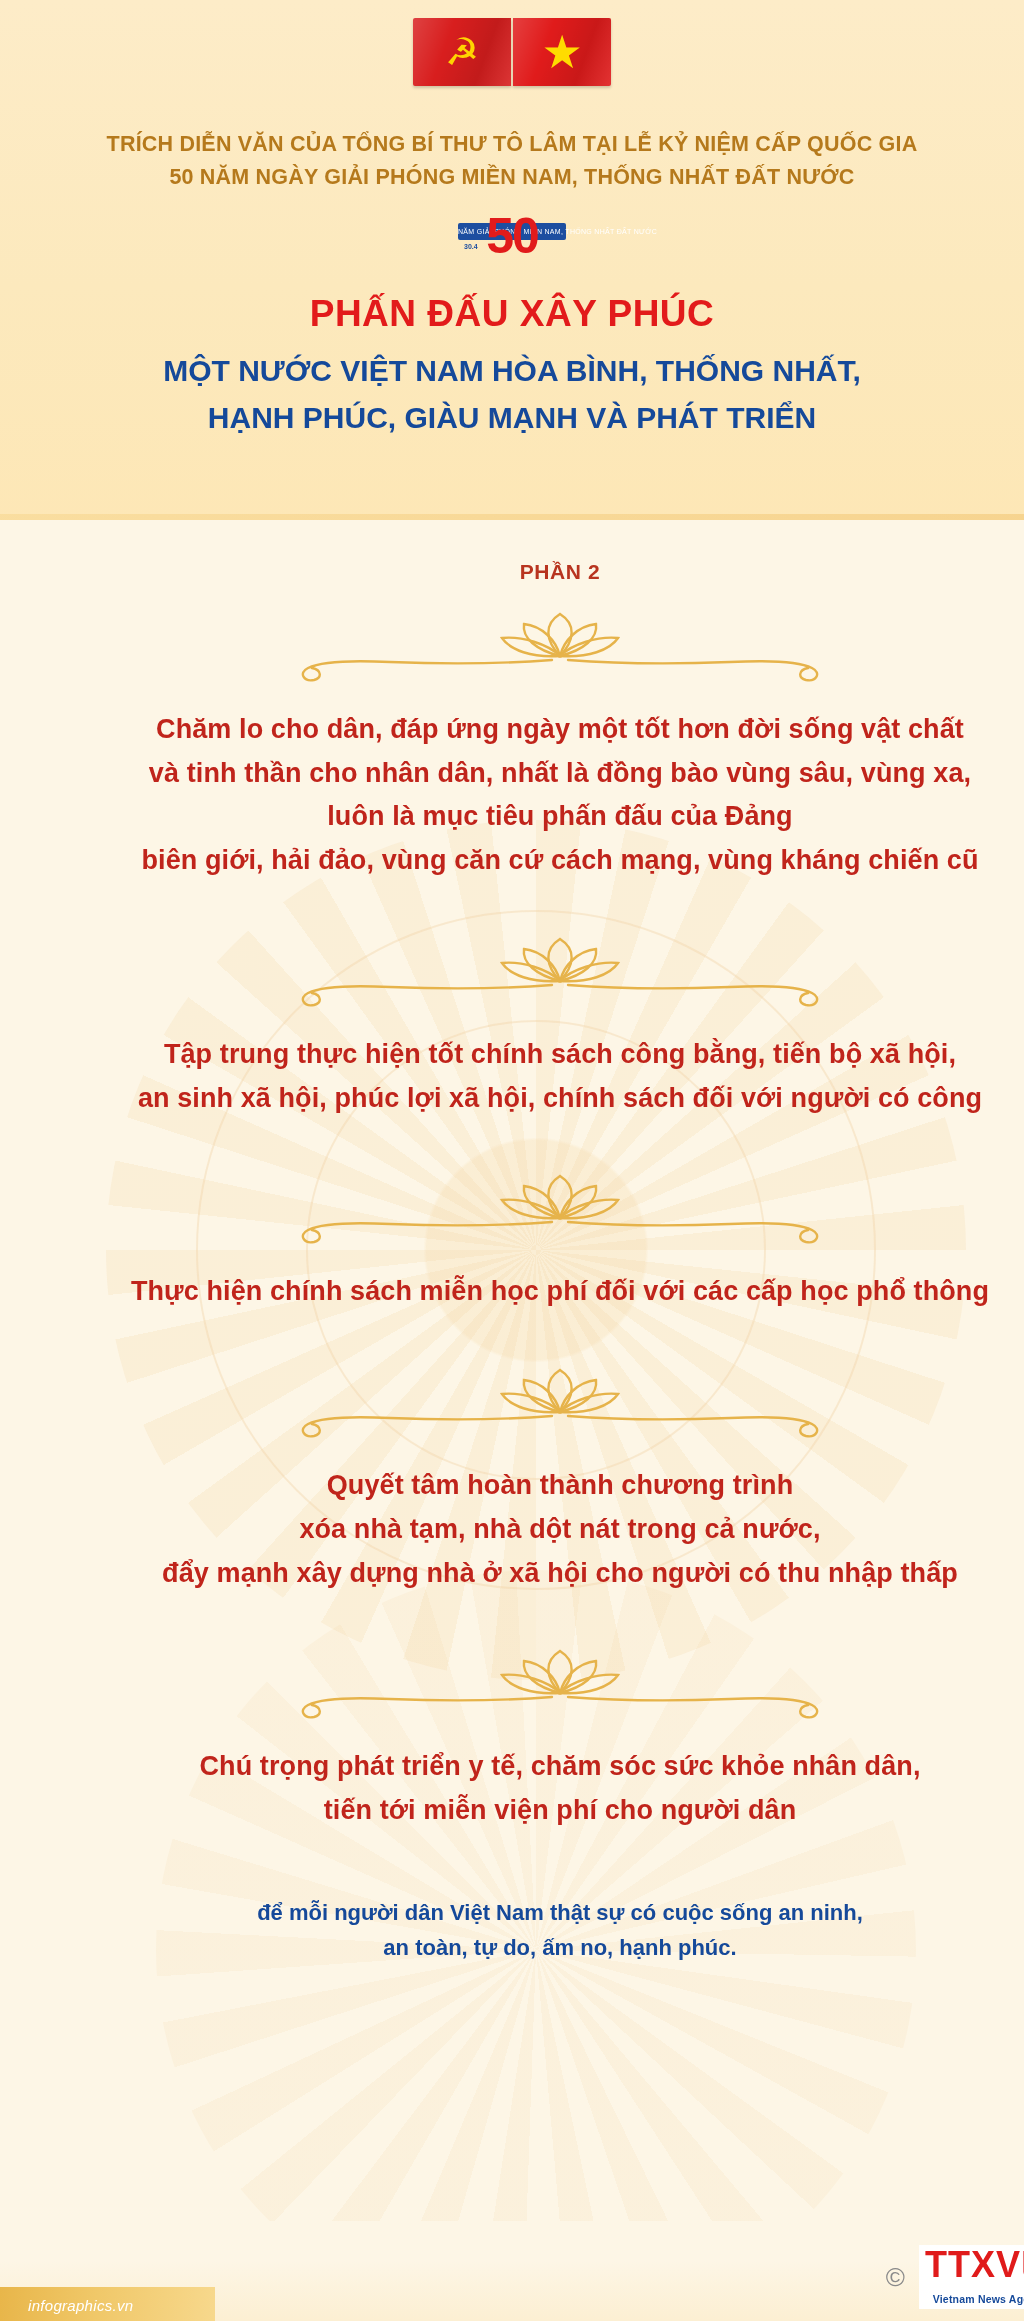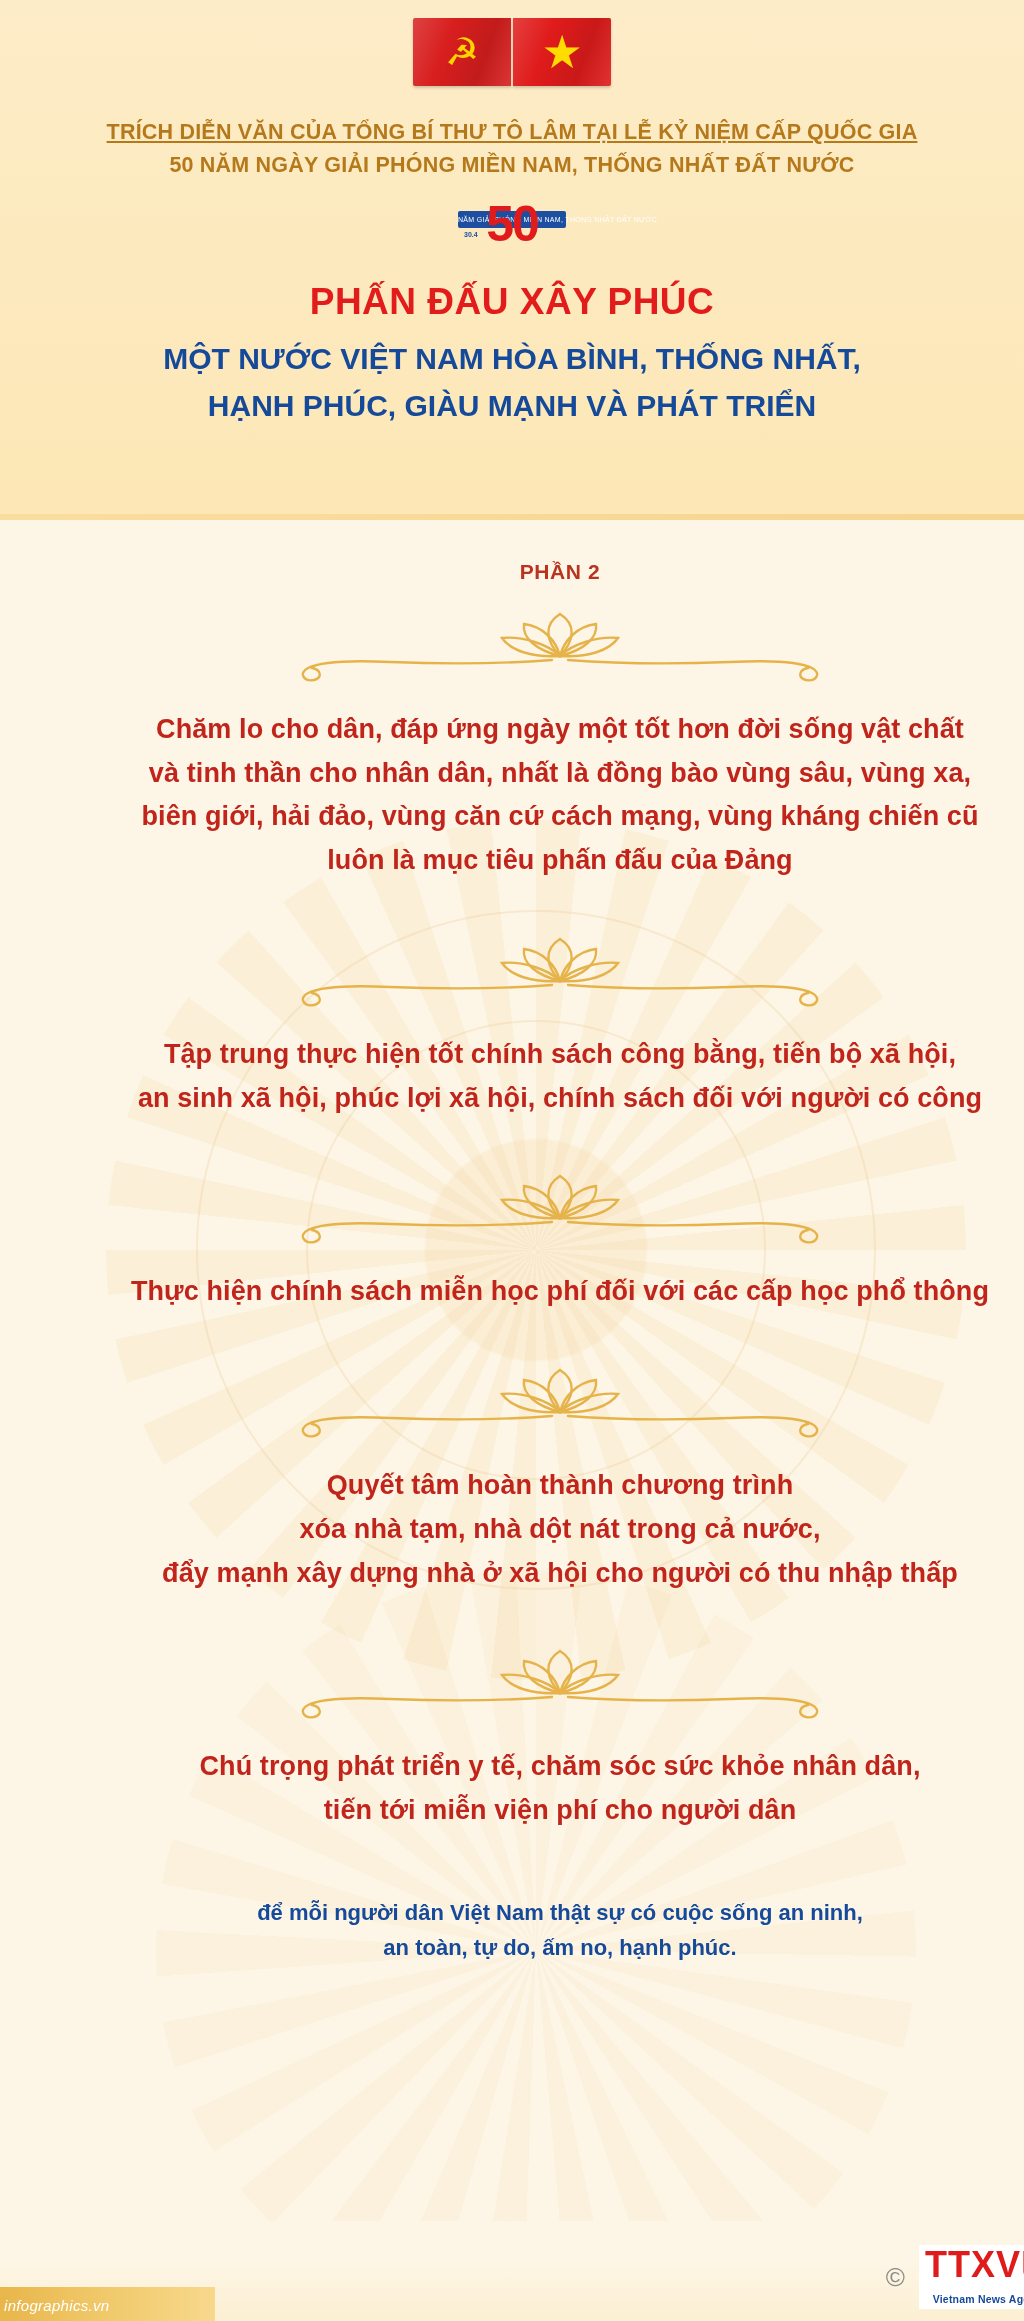--- a/index.html
+++ b/index.html
@@ -80,21 +80,21 @@
 
   .head-line {
     color: #b8860b;
     color: #b5791c;
     font-weight: 700;
     letter-spacing: .2px;
     font-size: 21.5px;
     line-height: 1.55;
     padding: 0 60px;
   }
-  .head-line.l1 { margin-top: 6px; text-decoration: underline; }
+  .head-line.l1 { margin-top: 18px; }
 
   .badge50 {
     margin: 14px auto 16px;
     width: 120px;
     height: 62px;
     position: relative;
   }
   .badge50 .fifty {
     font-size: 50px;
     font-weight: 700;
@@ -238,21 +238,21 @@
   }
   .footer-strip {
     position: absolute;
     left: 0; bottom: 0;
     width: 215px;
     height: 34px;
     background: linear-gradient(90deg, #e8b64a 0%, #f0c869 45%, #f7d88c 100%);
   }
   .footer-site {
     position: absolute;
-    left: 4px; bottom: 7px;
+    left: 28px; bottom: 7px;
     color: #ffffff;
     font-size: 15px;
     font-style: italic;
     letter-spacing: .3px;
   }
   .ttxvn {
     position: absolute;
     right: 18px;
     bottom: 12px;
     display: flex;
@@ -344,22 +344,22 @@
             <path d="M360 50 C 384 44, 398 32, 396 18 C 378 20, 364 34, 360 50 Z"></path>
             <path d="M360 50 C 332 52, 310 44, 302 32 C 322 30, 348 38, 360 50 Z"></path>
             <path d="M360 50 C 388 52, 410 44, 418 32 C 398 30, 372 38, 360 50 Z"></path>
             <path d="M352 54 C 300 58, 240 58, 190 56 C 150 54, 120 56, 108 62 C 98 67, 104 76, 114 74 C 122 72, 122 64, 112 62"></path>
             <path d="M368 54 C 420 58, 480 58, 530 56 C 570 54, 600 56, 612 62 C 622 67, 616 76, 606 74 C 598 72, 598 64, 608 62"></path>
           </g>
         </svg>
         <div class="para">
           <div>Chăm lo cho dân, đáp ứng ngày một tốt hơn đời sống vật chất</div>
           <div>và tinh thần cho nhân dân, nhất là đồng bào vùng sâu, vùng xa,</div>
+          <div>luôn là mục tiêu phấn đấu của Đảng</div>
           <div>biên giới, hải đảo, vùng căn cứ cách mạng, vùng kháng chiến cũ</div>
-          <div>luôn là mục tiêu phấn đấu của Đảng</div>
         </div>
       </div>
 
       <div class="block" style="margin-top:48px;">
         <svg class="divider" viewBox="0 0 720 84">
           <g fill="none" stroke="#e6b34a" stroke-width="2.4" stroke-linecap="round">
             <path d="M360 50 C 345 34, 344 18, 360 8 C 376 18, 375 34, 360 50 Z"></path>
             <path d="M360 50 C 336 44, 322 32, 324 18 C 342 20, 356 34, 360 50 Z"></path>
             <path d="M360 50 C 384 44, 398 32, 396 18 C 378 20, 364 34, 360 50 Z"></path>
             <path d="M360 50 C 332 52, 310 44, 302 32 C 322 30, 348 38, 360 50 Z"></path>

